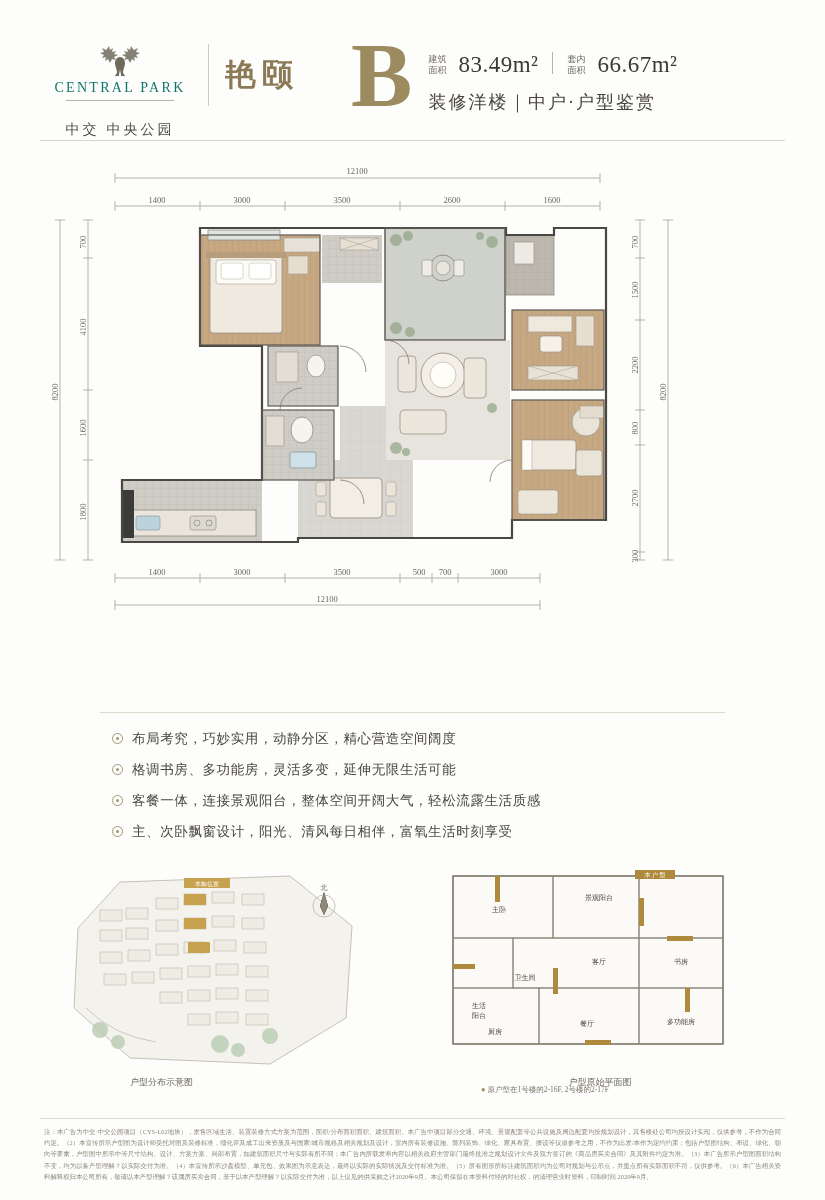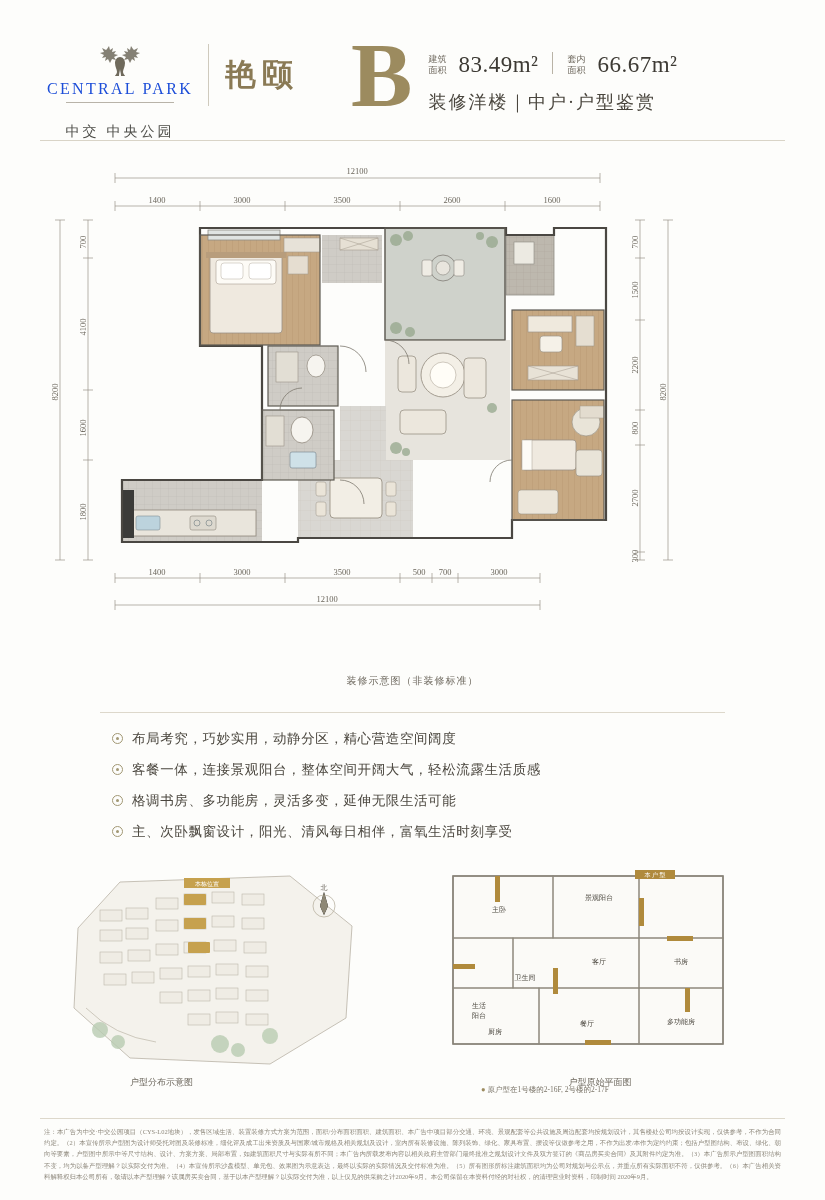--- a/index.html
+++ b/index.html
@@ -23,21 +23,21 @@
     display: flex; align-items: flex-start;
   }
   .logo-block {
     width: 160px; text-align: center; padding-top: 14px;
   }
   .deer {
     height: 34px; display:flex; align-items:center; justify-content:center;
   }
   .logo-en {
     font-family: "Liberation Serif", serif;
-    font-size: 16px; letter-spacing: 2.3px; color: #1d4ed8;
+    font-size: 14px; letter-spacing: 2.3px; color: #0f766e;
     margin-top: 2px;
   }
   .logo-rule {
     width: 108px; height:1px; background:#b8b3a8; margin: 4px auto;
   }
   .logo-cn {
     font-family: Liberation Sans, sans-serif;
     font-size: 14px; letter-spacing: 3px; color: #4d4d48; margin-top: 20px;
   }
   .vdivider {
@@ -402,37 +402,36 @@
 
         <g stroke="#7d786f" stroke-width="0.8" fill="none">
           <path d="M300 186 A26 26 0 0 1 326 212"></path>
           <path d="M300 320 A24 24 0 0 1 324 344"></path>
           <path d="M472 300 A22 22 0 0 0 450 322"></path>
           <path d="M345 180 A24 24 0 0 1 369 204"></path>
           <path d="M240 250 A22 22 0 0 1 262 228"></path>
         </g>
       </g>
     </svg>
-    <div class="plan-caption">装修示意图（非装修标准）</div>
   </div>
 
   <div class="feat-rule" style="top:712px;"></div>
 
   <div class="features">
     <div class="feat">
       <div class="feat-dot"></div>
       <div class="feat-text">布局考究，巧妙实用，动静分区，精心营造空间阔度</div>
     </div>
     <div class="feat">
       <div class="feat-dot"></div>
-      <div class="feat-text">客餐一体，连接景观阳台，整体空间开阔大气，轻松流露生活质感</div>
+      <div class="feat-text">格调书房、多功能房，灵活多变，延伸无限生活可能</div>
     </div>
     <div class="feat">
       <div class="feat-dot"></div>
-      <div class="feat-text">格调书房、多功能房，灵活多变，延伸无限生活可能</div>
+      <div class="feat-text">客餐一体，连接景观阳台，整体空间开阔大气，轻松流露生活质感</div>
     </div>
     <div class="feat">
       <div class="feat-dot"></div>
       <div class="feat-text">主、次卧飘窗设计，阳光、清风每日相伴，富氧生活时刻享受</div>
     </div>
   </div>
 
   <div class="bottom">
 
     <div class="panel-left">

